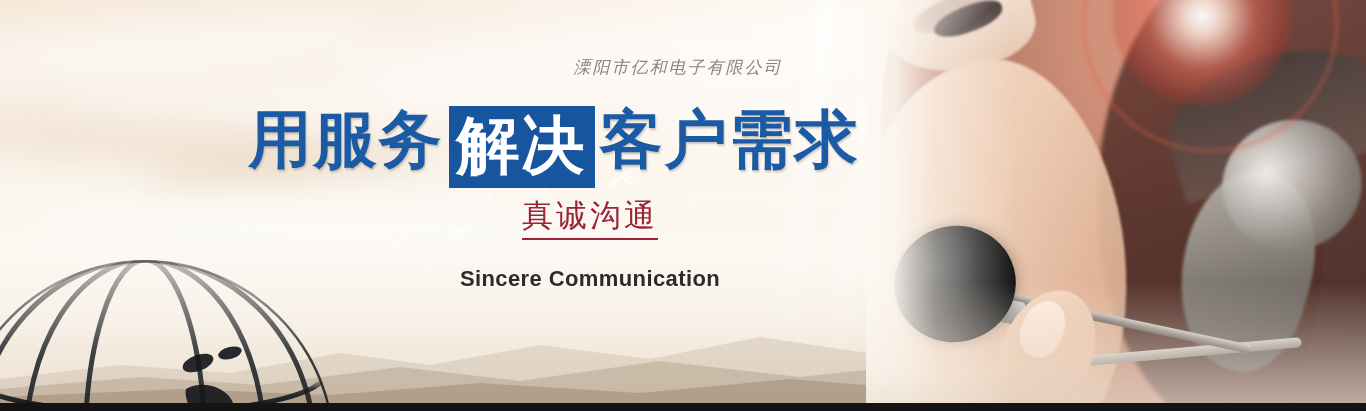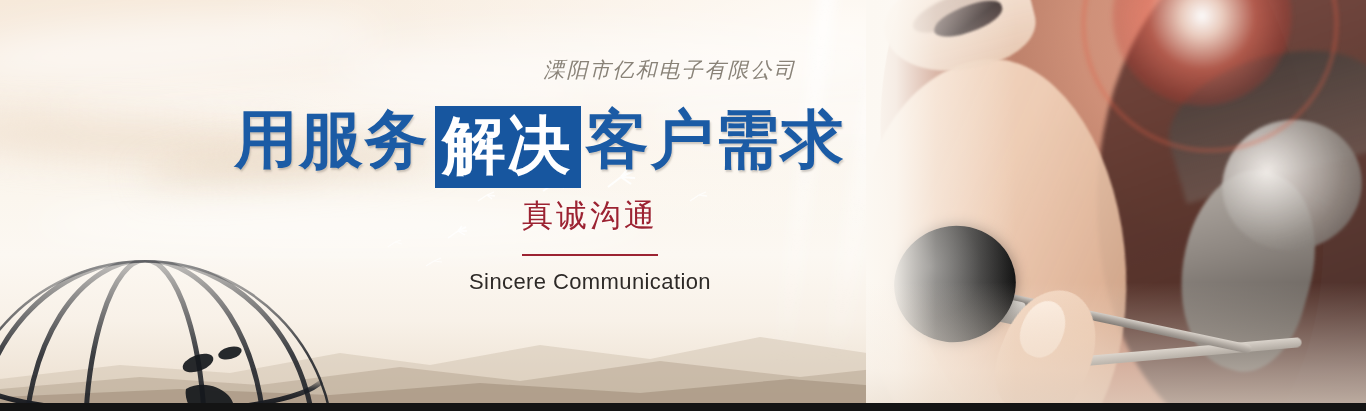--- a/index.html
+++ b/index.html
@@ -269,33 +269,33 @@
 
   
   .seed { position: absolute; pointer-events: none; }
   .seed svg { display: block; }
 
   .company-name {
     position: absolute;
     left: 0; top: 56px;
     width: 1338px;
     text-align: center;
-    padding-left: 4px;
-    font-size: 21px;
+    padding-left: 12px;
+    font-size: 17px;
     font-style: italic;
     letter-spacing: 2px;
     color: #8a8378;
     text-shadow: 0 1px 1px rgba(255,255,255,0.75);
     white-space: nowrap;
   }
   .company-name-inner { display: inline-block; transform: translateX(-3px); }
 
   .headline {
     position: absolute;
-    left: 0; top: 99px;
+    left: 14px; top: 99px;
     width: 1080px;
     text-align: center;
     white-space: nowrap;
     font-size: 63px;
     font-weight: bold;
     line-height: 80px;
     letter-spacing: 2px;
     color: #1b5ba5;
     text-shadow: 1px 2px 2px rgba(100,90,80,0.30);
   }
@@ -315,30 +315,31 @@
     left: 0; top: 196px;
     width: 1180px;
     text-align: center;
   }
   .sl-cn-red {
     display: inline-block;
     font-size: 31px;
     letter-spacing: 3px;
     color: #9c2332;
     border-bottom: 2px solid #9c2332;
-    padding-bottom: 18px;
-    margin-bottom: 8px;
+    padding-bottom: 2px;
+    margin-bottom: 1px;
     text-shadow: 0 1px 1px rgba(255,255,255,0.6);
   }
   .sl-en {
     font-size: 22px;
     letter-spacing: 0.4px;
     color: #2e2a27;
-    margin-top: 4px;
+    margin-top: 24px;
     text-shadow: 0 1px 1px rgba(255,255,255,0.55);
+    font-weight: bold;
   }
   .sl-row { line-height: 1.28; }
   .sl-row.second { margin-top: 12px; }
   .sl-cn-dark {
     display: inline-block;
     font-size: 31px;
     letter-spacing: 3px;
     color: #2b2724;
     border-bottom: 2px solid #2b2724;
     padding-bottom: 2px;

